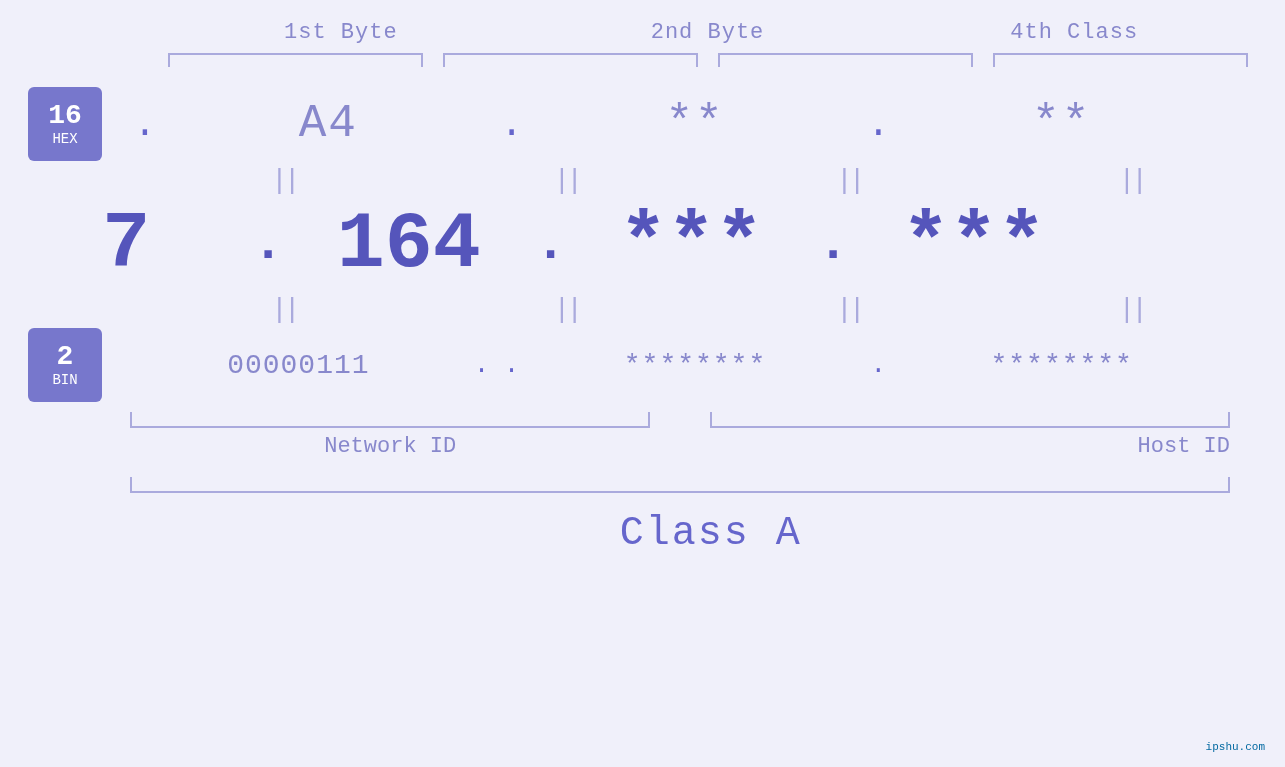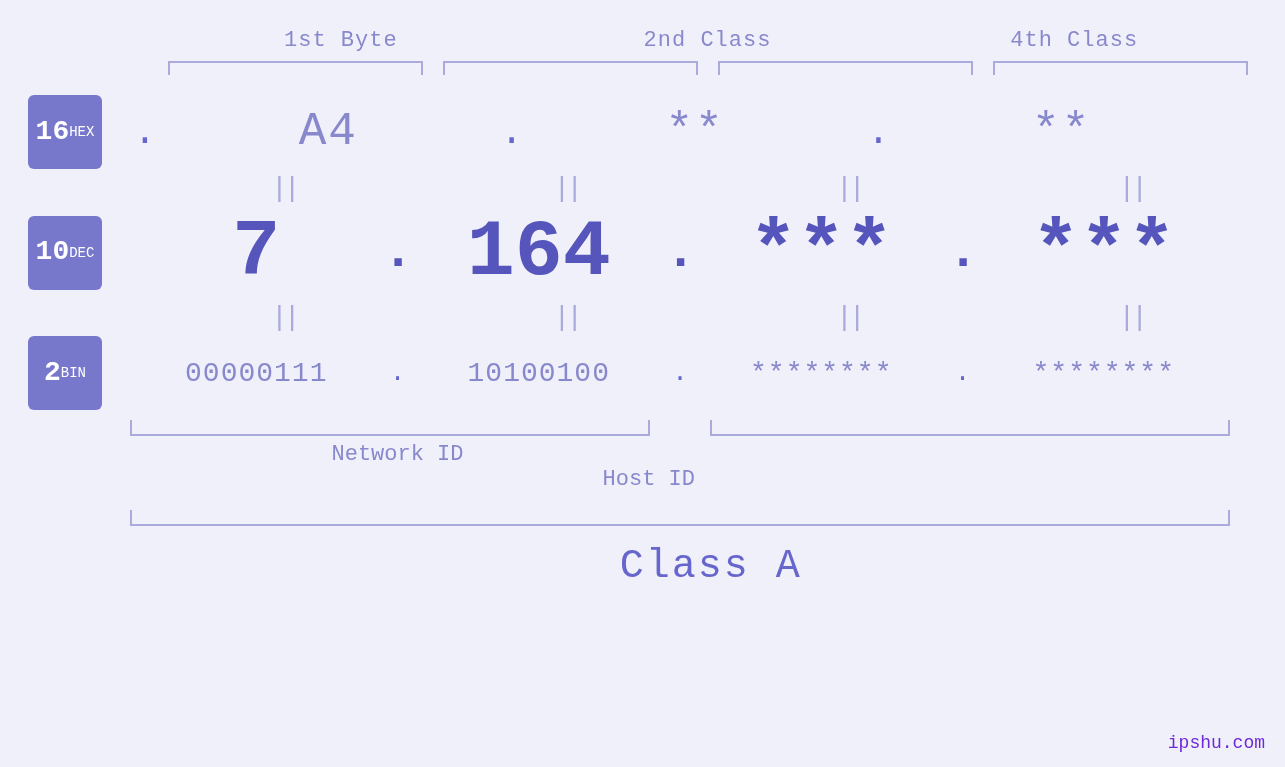--- a/index.html
+++ b/index.html
@@ -22,21 +22,20 @@
       align-items: center;
       padding-top: 20px;
     }
 
     
     .byte-headers {
       display: flex;
       width: 1100px;
       margin-left: 130px;
       margin-bottom: 8px;
-      margin-top: 8px;
     }
 
     .byte-header {
       flex: 1;
       text-align: center;
       color: #8888cc;
       font-size: 22px;
       font-family: 'Courier New', Courier, monospace;
       letter-spacing: 1px;
     }
@@ -66,21 +65,21 @@
       border-right: 2px solid #aaaadd;
       height: 12px;
     }
 
     .base-badge {
       width: 74px;
       height: 74px;
       background-color: #7777cc;
       border-radius: 6px;
       display: flex;
-      flex-direction: row;
+      flex-direction: column;
       align-items: center;
       justify-content: center;
       color: white;
     }
 
     .base-number {
       font-size: 28px;
       font-weight: bold;
       line-height: 1.1;
     }
@@ -235,33 +234,33 @@
       font-family: 'Courier New', Courier, monospace;
       margin-top: 10px;
       letter-spacing: 2px;
     }
 
     
     .watermark {
       position: absolute;
       bottom: 14px;
       right: 20px;
-      color: #6d28d9;
-      font-size: 18px;
+      color: #0369a1;
+      font-size: 11px;
       font-family: 'Courier New', Courier, monospace;
     }
   </style>
 </head>
 <body>
 
 <div class="main-container">
 
   <div class="byte-headers">
     <div class="byte-header">1st Byte</div>
-    <div class="byte-header">2nd Class</div>
+    <div class="byte-header">2nd Byte</div>
     <div class="byte-header">4th Class</div>
   </div>
 
   <div class="bracket-row">
     <div class="bracket"></div>
     <div class="bracket"></div>
     <div class="bracket"></div>
     <div class="bracket"></div>
   </div>
 
@@ -288,26 +287,20 @@
     <div class="equals-cell">||</div>
     <div class="equals-spacer"></div>
     <div class="equals-cell">||</div>
     <div class="equals-spacer"></div>
     <div class="equals-cell">||</div>
     <div class="equals-spacer"></div>
     <div class="equals-cell">||</div>
   </div>
 
   <div style="display:flex; width:1285px; align-items:center;">
-    <div style="width:130px; display:flex; justify-content:center; align-items:center;">
-      <div class="base-badge">
-        <span class="base-number">10</span>
-        <span class="base-name">DEC</span>
-      </div>
-    </div>
     <div style="width:1100px; display:flex; align-items:center;">
       <div class="value-cell dec-value">7</div>
       <div class="dot-cell dec-dot">.</div>
       <div class="value-cell dec-value">164</div>
       <div class="dot-cell dec-dot">.</div>
       <div class="value-cell dec-value">***</div>
       <div class="dot-cell dec-dot">.</div>
       <div class="value-cell dec-value">***</div>
     </div>
   </div>
@@ -325,40 +318,39 @@
   <div style="display:flex; width:1285px; align-items:center;">
     <div style="width:130px; display:flex; justify-content:center; align-items:center;">
       <div class="base-badge">
         <span class="base-number">2</span>
         <span class="base-name">BIN</span>
       </div>
     </div>
     <div style="width:1100px; display:flex; align-items:center;">
       <div class="value-cell bin-value">00000111</div>
       <div class="dot-cell" style="font-size:26px;">.</div>
-      <div class="value-cell bin-value">10100100</div>
       <div class="dot-cell" style="font-size:26px;">.</div>
       <div class="value-cell bin-value">********</div>
       <div class="dot-cell" style="font-size:26px;">.</div>
       <div class="value-cell bin-value">********</div>
     </div>
   </div>
 
   <div style="display:flex; width:1285px; margin-top:6px;">
     <div style="width:130px;"></div>
     <div style="width:1100px; display:flex;">
       <div class="net-bracket"></div>
       <div style="width:30px;"></div>
       <div class="host-bracket"></div>
     </div>
   </div>
 
   <div style="display:flex; width:1285px; margin-top:6px;">
     <div style="width:130px;"></div>
-    <div style="width:1100px; display:flex;flex-direction:column;">
+    <div style="width:1100px; display:flex;">
       <div class="network-id-label">Network ID</div>
       <div style="width:30px;"></div>
       <div class="host-id-label">Host ID</div>
     </div>
   </div>
 
   <div style="display:flex; width:1285px; margin-top:14px;">
     <div style="width:130px;"></div>
     <div style="width:1100px;">
       <div class="full-bracket"></div>

